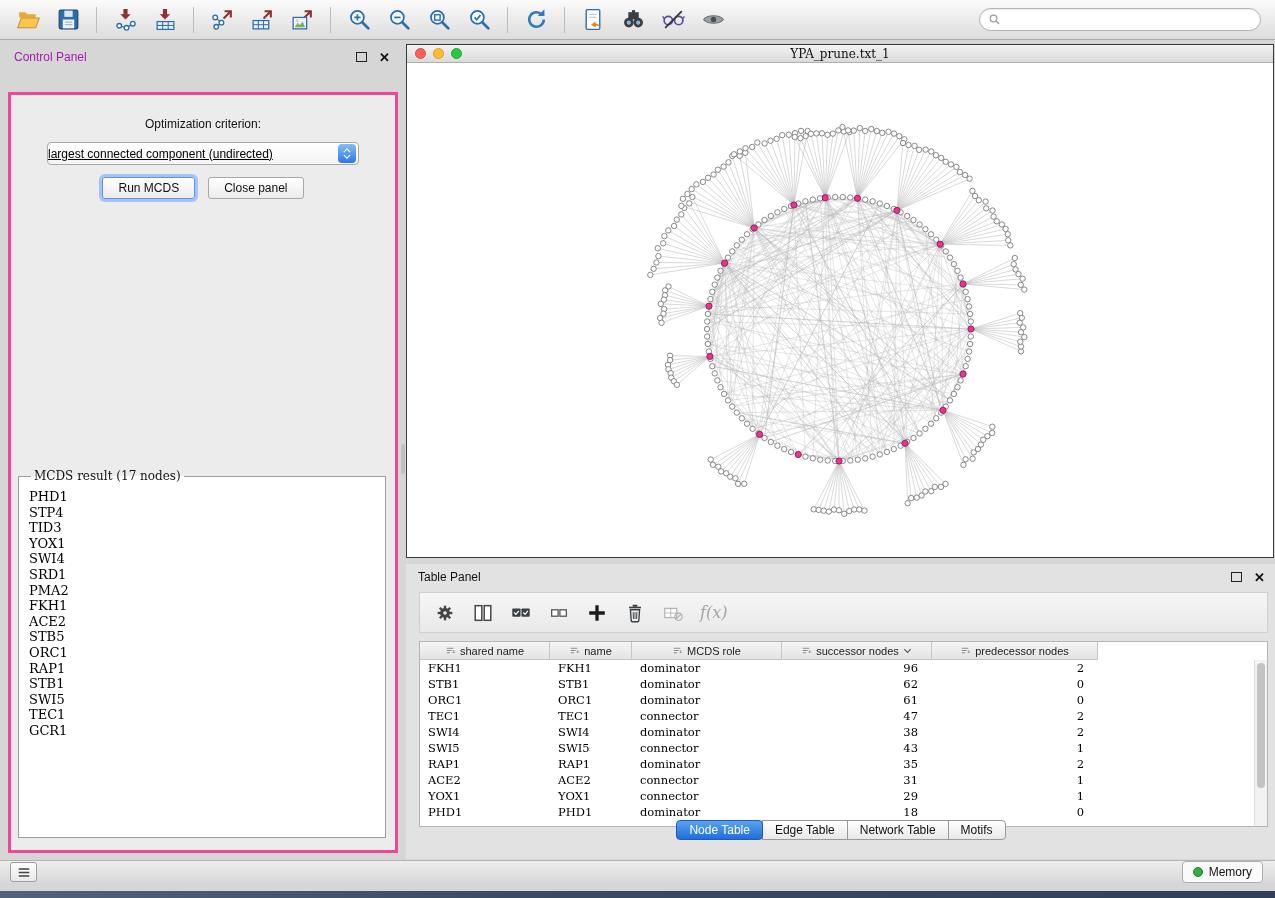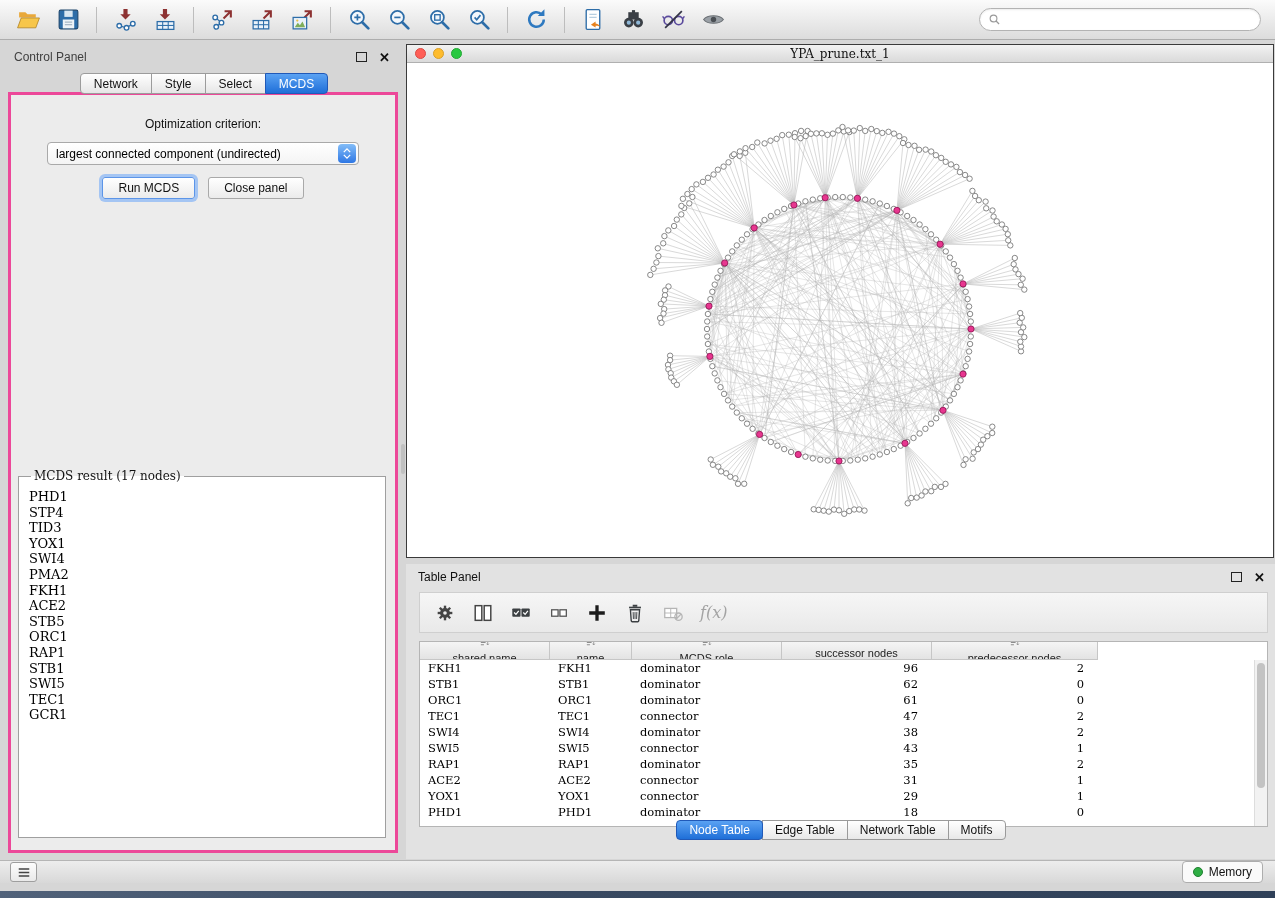--- a/index.html
+++ b/index.html
@@ -12,31 +12,31 @@
 .tbtn svg{width:25px;height:25px;}
 .sep{width:1px;height:26px;background:#bdbdbd;margin:0 8px;}
 .spacer{flex:1;}
 .searchbox{width:282px;height:23px;border:1px solid #b3b3b3;border-radius:12px;background:#fff;display:flex;align-items:center;padding:0 8px;margin-right:14px;box-shadow:inset 0 1px 2px rgba(0,0,0,.08);}
 .searchbox svg{width:13px;height:13px;margin-right:5px;flex:none;}
 .searchbox input{flex:1;border:none;outline:none;font-size:12px;background:transparent;}
 
 
 #control-panel{position:absolute;left:5px;top:44px;width:397px;height:814px;}
 .cp-titlerow{height:26px;display:flex;align-items:center;}
-.cp-title{margin-left:9px;font-size:12px;color:#404040;}
+.cp-title{margin-left:9px;font-size:12px;color:#a21caf;}
 .cp-icons{margin-left:auto;margin-right:12px;display:flex;gap:12px;align-items:center;}
 .float-ic{width:11px;height:10px;border:1.5px solid #222;display:inline-block;background:transparent;}
 .close-ic{font-size:13px;font-weight:bold;color:#111;line-height:1;cursor:default;}
 .ctabs{position:absolute;top:29px;left:0;right:0;display:flex;justify-content:center;z-index:2;}
 .ctab{height:21px;padding:0 13px;display:flex;align-items:center;font-size:12px;color:#111;background:linear-gradient(#ffffff,#e6e6e6);border:1px solid #9c9c9c;margin-right:-1px;}
 .ctab:first-child{border-radius:4px 0 0 4px;}
 .ctab.on{background:linear-gradient(#5aa2f3,var(--accent-blue,#1f6fd8));color:#fff;border-color:#2059b8;border-radius:0 4px 4px 0;z-index:3;}
 .tabpane{position:absolute;left:3px;right:4px;top:48px;bottom:5px;background:#ececec;border:3px solid #ec4899;}
 .opt-label{margin-top:22px;text-align:center;font-size:12px;color:#111;}
-.cselect{width:312px;height:23px;margin:11px auto 0;background:linear-gradient(#fff,#f4f4f4);border:1px solid #a9a9a9;border-radius:4px;display:flex;align-items:center;padding-left:8px;font-size:12px;color:#000;}
+.cselect{width:312px;height:23px;margin:11px auto 0;background:linear-gradient(#fff,#f4f4f4);border:1px solid #a9a9a9;border-radius:4px;display:flex;align-items:center;font-size:12px;color:#000;text-decoration:underline;}
 .sel-arrows{margin-left:auto;margin-right:2px;width:18px;height:19px;border-radius:4px;background:linear-gradient(#83bdf8,#2e77e4);display:flex;flex-direction:column;align-items:center;justify-content:center;gap:1px;}
 .sel-arrows svg{width:8px;height:5px;display:block;}
 .btnrow{margin-top:12px;display:flex;justify-content:center;gap:13px;}
 .btn{height:22px;padding:0 15px;font-size:12px;color:#111;background:linear-gradient(#ffffff,#ebebeb);border:1px solid #a9a9a9;border-radius:3px;}
 .btn.focused{box-shadow:0 0 0 3px rgba(105,165,250,.55);border-color:#5c95e8;}
 #mcds-fieldset{position:absolute;left:7px;right:9px;top:374px;bottom:12px;background:#fff;border:1px solid #9f9f9f;padding:6px 8px 4px 10px;}
 #mcds-fieldset legend{font:12px "DejaVu Serif",serif;color:#111;padding:0 3px;margin-left:2px;}
 .mitem{font:13px "DejaVu Serif",serif;line-height:15.6px;color:#000;}
 .grip{position:absolute;left:401px;top:444px;width:4px;height:30px;background:#c0c0c0;border-radius:2px;}
 
@@ -54,21 +54,21 @@
 #table-panel{position:absolute;left:406px;top:564px;width:869px;height:295px;background:#e2e2e2;}
 .tp-titlerow{height:26px;display:flex;align-items:center;}
 .tp-title{margin-left:12px;font-size:12px;color:#111;}
 .tp-icons{margin-left:auto;margin-right:10px;display:flex;gap:12px;align-items:center;}
 .tp-toolbar{position:absolute;left:13px;right:7px;top:28px;height:41px;background:linear-gradient(#f6f6f6,#e9e9e9);border:1px solid #cfcfcf;display:flex;align-items:center;padding-left:10px;gap:8px;}
 .ttbtn{width:30px;height:30px;border:none;background:transparent;display:flex;align-items:center;justify-content:center;}
 .ttbtn svg{width:22px;height:22px;}
 .fx{font:italic 16px "DejaVu Serif",serif;color:#a3a3a3;margin-left:4px;}
 .table-wrap{position:absolute;left:13px;right:7px;top:77px;height:186px;background:#fff;border:1px solid #b5b5b5;overflow:hidden;}
 .thead{display:flex;height:18px;}
-.th{display:flex;align-items:center;justify-content:center;gap:4px;background:linear-gradient(#f5f5f5,#e3e3e3);border-right:1px solid #c6c6c6;border-bottom:1px solid #c6c6c6;font-size:11px;color:#222;white-space:nowrap;overflow:hidden;flex-direction:column;}
+.th{display:flex;align-items:center;justify-content:center;gap:4px;background:linear-gradient(#f5f5f5,#e3e3e3);border-right:1px solid #c6c6c6;border-bottom:1px solid #c6c6c6;font-size:11px;color:#222;white-space:nowrap;overflow:hidden;}
 .sorti{width:11px;height:11px;flex:none;}
 .chev{width:9px;height:6px;flex:none;}
 .c0{width:130px;}.c1{width:82px;}.c2{width:150px;}.c3{width:150px;}.c4{width:166px;}
 .tr{display:flex;height:16px;align-items:center;}
 .td{font:11.5px "DejaVu Serif",serif;color:#000;padding-left:8px;white-space:nowrap;overflow:hidden;}
 .td.num{text-align:right;padding-right:14px;padding-left:0;}
 .vscroll{position:absolute;top:18px;right:0;bottom:0;width:13px;background:#f2f2f2;border-left:1px solid #ddd;}
 .vthumb{position:absolute;top:3px;left:2px;width:8px;height:125px;background:#c3c3c3;border-radius:4px;}
 .bottom-tabs{position:absolute;left:0;right:0;top:256px;display:flex;justify-content:center;}
 .btab{height:20px;padding:0 12px;display:flex;align-items:center;font-size:12px;color:#111;background:linear-gradient(#ffffff,#e8e8e8);border:1px solid #9a9a9a;margin-right:-1px;}
@@ -228,26 +228,20 @@
   </div>
 
   <div id="control-panel">
     <div class="cp-titlerow">
       <span class="cp-title">Control Panel</span>
       <span class="cp-icons">
         <span class="float-ic"></span>
         <span class="close-ic">✕</span>
       </span>
     </div>
-    <div class="ctabs" id="ctabs">
-        <div class="ctab">Network</div>
-        <div class="ctab">Style</div>
-        <div class="ctab">Select</div>
-        <div class="ctab on">MCDS</div>
-      </div>
     <div class="tabpane">
       <div class="opt-label">Optimization criterion:</div>
       <div class="cselect">
         <span>largest connected component (undirected)</span>
         <span class="sel-arrows">
           <svg viewBox="0 0 10 6">
               <path d="M1 5l4-4 4 4" fill="none" stroke="#fff" stroke-width="1.6"></path>
             </svg>
           <svg viewBox="0 0 10 6">
               <path d="M1 1l4 4 4-4" fill="none" stroke="#fff" stroke-width="1.6"></path>
@@ -259,20 +253,21 @@
         <button class="btn">Close panel</button>
       </div>
       <fieldset id="mcds-fieldset">
         <legend>MCDS result (17 nodes)</legend>
         <div id="mcds-list">
             <div class="mitem">PHD1</div>
             <div class="mitem">STP4</div>
             <div class="mitem">TID3</div>
             <div class="mitem">YOX1</div>
             <div class="mitem">SWI4</div>
+            <div class="mitem">SRD1</div>
             <div class="mitem">PMA2</div>
             <div class="mitem">FKH1</div>
             <div class="mitem">ACE2</div>
             <div class="mitem">STB5</div>
             <div class="mitem">ORC1</div>
             <div class="mitem">RAP1</div>
             <div class="mitem">STB1</div>
             <div class="mitem">SWI5</div>
             <div class="mitem">TEC1</div>
             <div class="mitem">GCR1</div>

